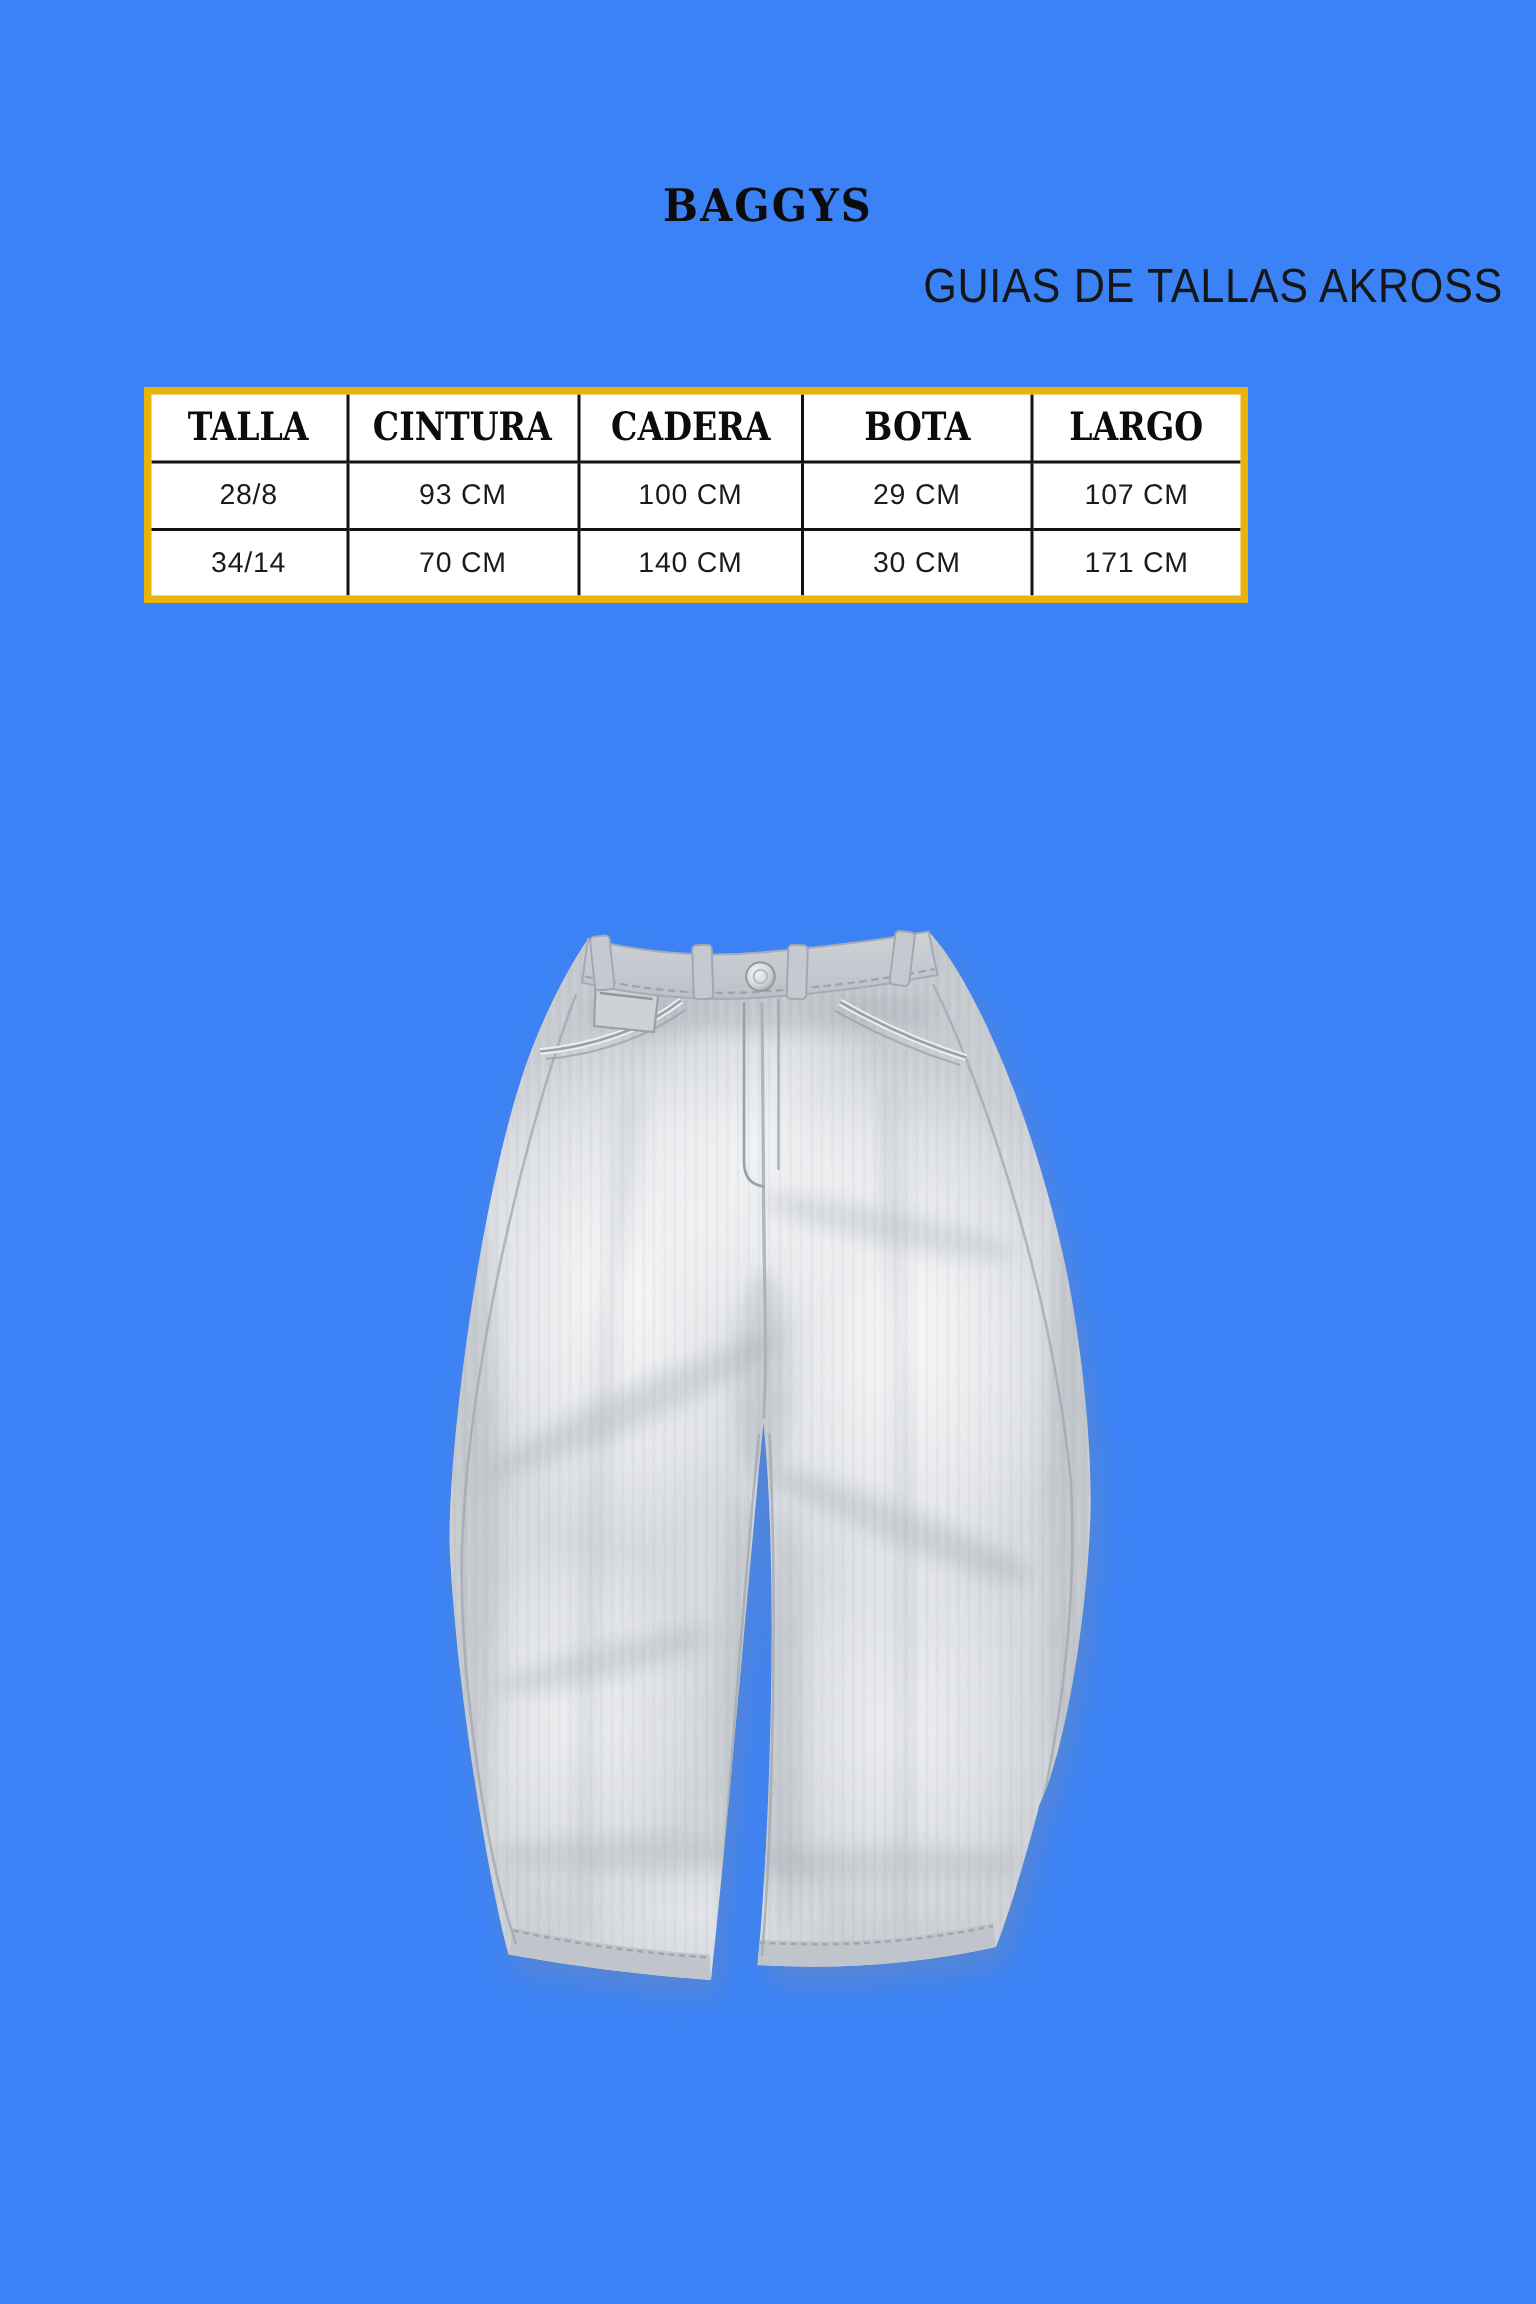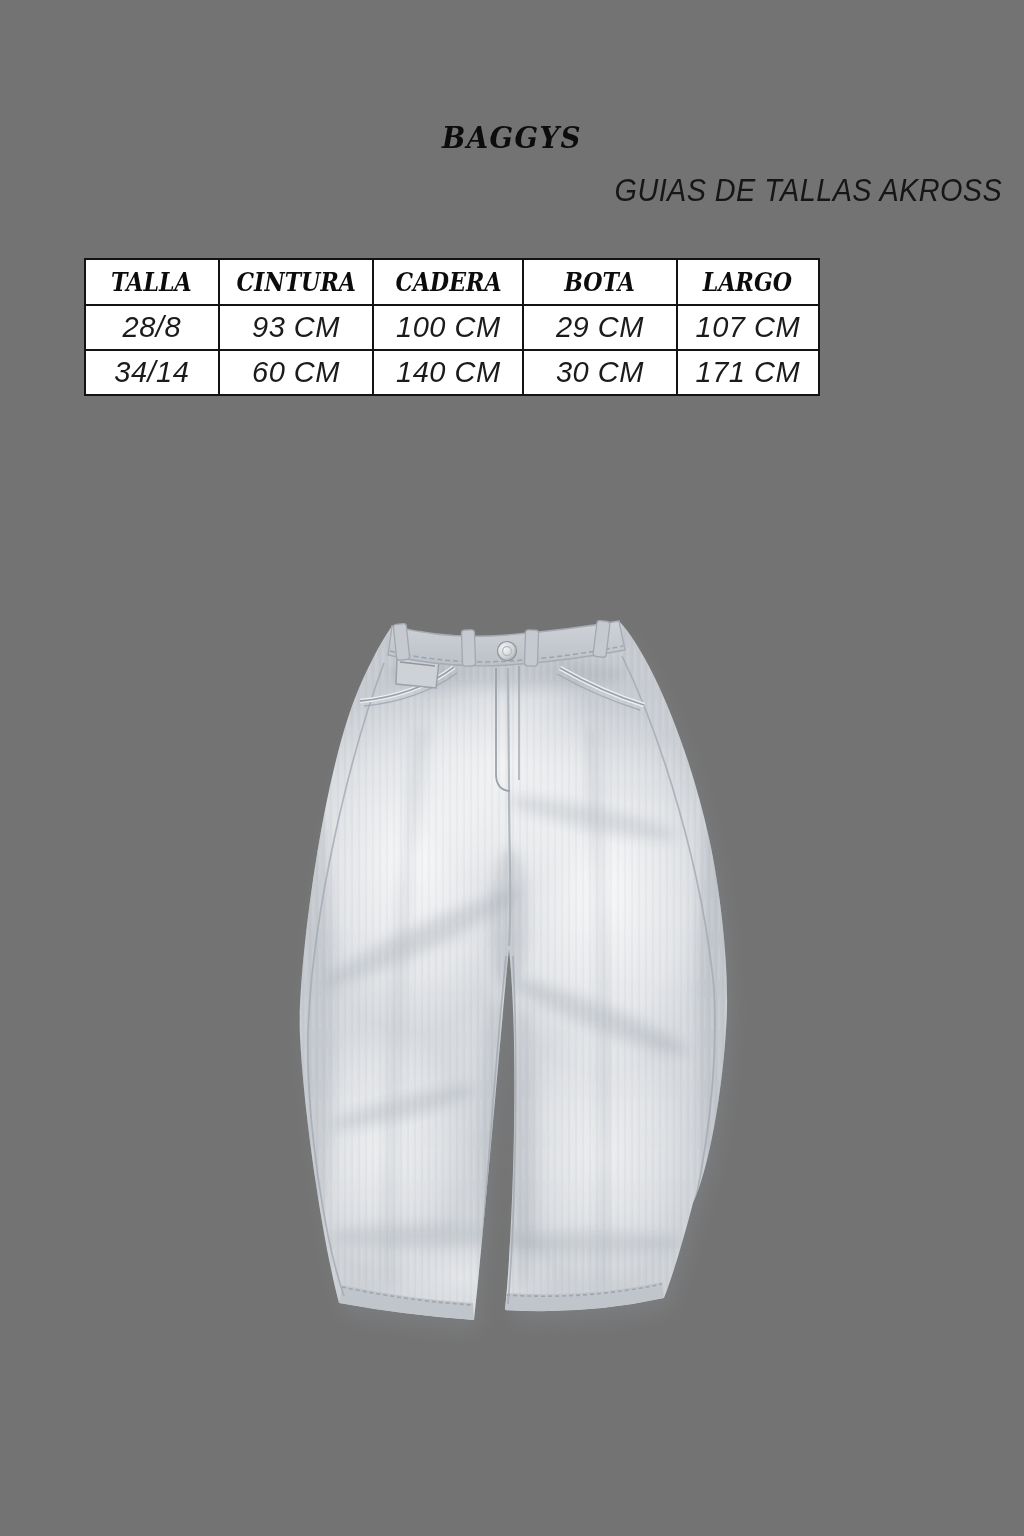--- a/index.html
+++ b/index.html
@@ -1,46 +1,46 @@
 <!DOCTYPE html>
 <html><head>
 <meta charset="utf-8">
 <style>
   html,body{margin:0;padding:0;background:#fff;}
   .page{
-    position:relative;width:1024px;height:1536px;background:#737373;overflow:hidden;
-    font-family:"Liberation Sans",sans-serif;color:#121212;font-style:italic;
+    position:relative;width:1024px;height:1536px;background:#3b82f6;overflow:hidden;
+    font-family:"Liberation Sans",sans-serif;color:#121212;
   }
   
   .title{
     position:absolute;top:121px;left:0;width:100%;margin:0;text-align:center;
     font-family:"DejaVu Serif",serif;font-weight:700;font-size:30px;line-height:34px;
     letter-spacing:1.5px;color:#0c0c0c;
   }
   .title .squeeze{display:inline-block;transform:scaleX(.92);transform-origin:center;}
   .subtitle{
     position:absolute;top:172px;left:0;width:100%;text-align:right;
     font-size:32px;line-height:36px;color:#161616;font-weight:400;
   }
   .subtitle .squeeze{display:inline-block;transform:scaleX(.9);transform-origin:center;letter-spacing:.5px;}
   
   table.size-table{
-    position:absolute;left:84px;top:258px;width:736px;
+    position:absolute;left:96px;top:258px;width:736px;
     border-collapse:collapse;table-layout:fixed;background:#fff;
-    border:2px solid #eab308;
+    border:5px solid #eab308;
   }
   .size-table th,.size-table td{
     border:2px solid #131313;text-align:center;vertical-align:middle;padding:0;
   }
   .size-table th{
     height:44px;font-family:"DejaVu Serif",serif;font-weight:700;font-size:26px;color:#0c0c0c;
   }
   .size-table th .squeeze{display:inline-block;transform:scaleX(.85);transform-origin:center;white-space:nowrap;}
   .size-table td{
-    height:43px;font-family:"Liberation Sans",sans-serif;font-size:29px;color:#1b1b1b;letter-spacing:.5px;
+    height:43px;font-family:"Liberation Sans",sans-serif;font-size:19px;color:#1b1b1b;letter-spacing:.5px;
   }
   .col-talla{width:18.2%}.col-cintura{width:21.1%}.col-cadera{width:20.4%}
   .col-bota{width:20.9%}.col-largo{width:19.4%}
   
   .jeans-wrap{position:absolute;left:272px;top:588px;width:480px;height:760px;}
   .jeans-wrap svg{display:block;}
 </style>
 </head>
 <body>
 
@@ -70,21 +70,21 @@
     <tbody>
       <tr>
         <td>28/8</td>
         <td>93 CM</td>
         <td>100 CM</td>
         <td>29 CM</td>
         <td>107 CM</td>
       </tr>
       <tr>
         <td>34/14</td>
-        <td>60 CM</td>
+        <td>70 CM</td>
         <td>140 CM</td>
         <td>30 CM</td>
         <td>171 CM</td>
       </tr>
     </tbody>
   </table>
 
   <div class="jeans-wrap">
     <svg viewBox="0 0 480 760" width="480" height="760" aria-hidden="true">
       <defs>

